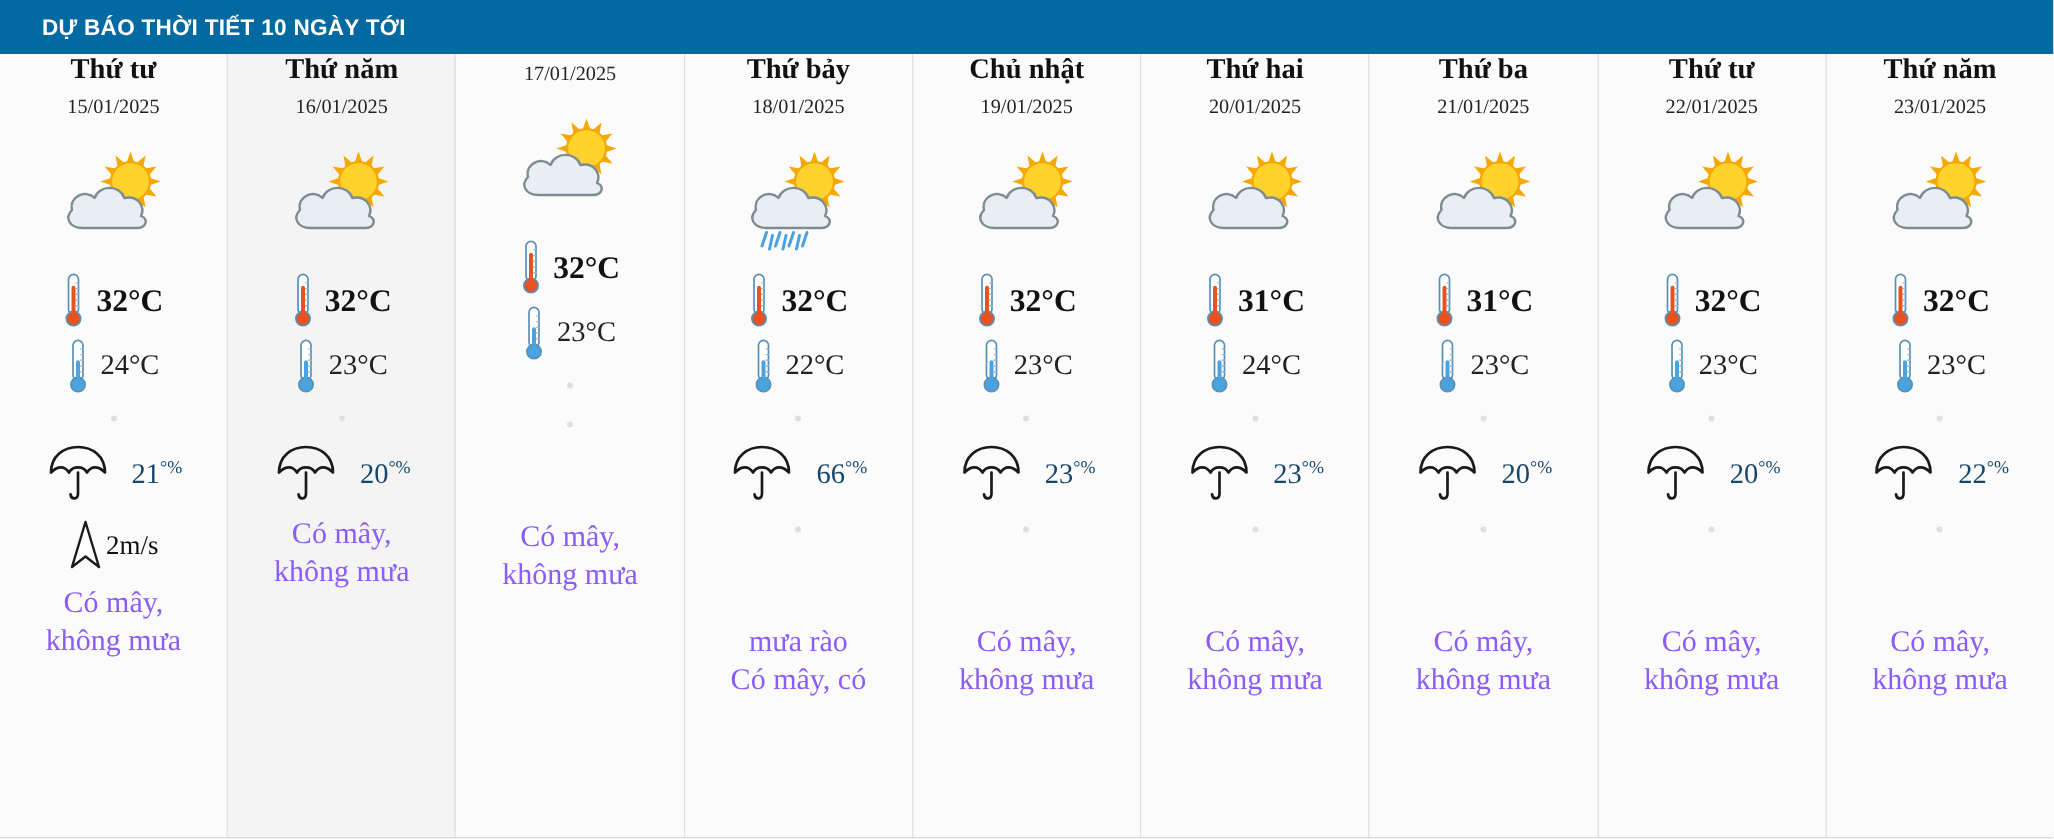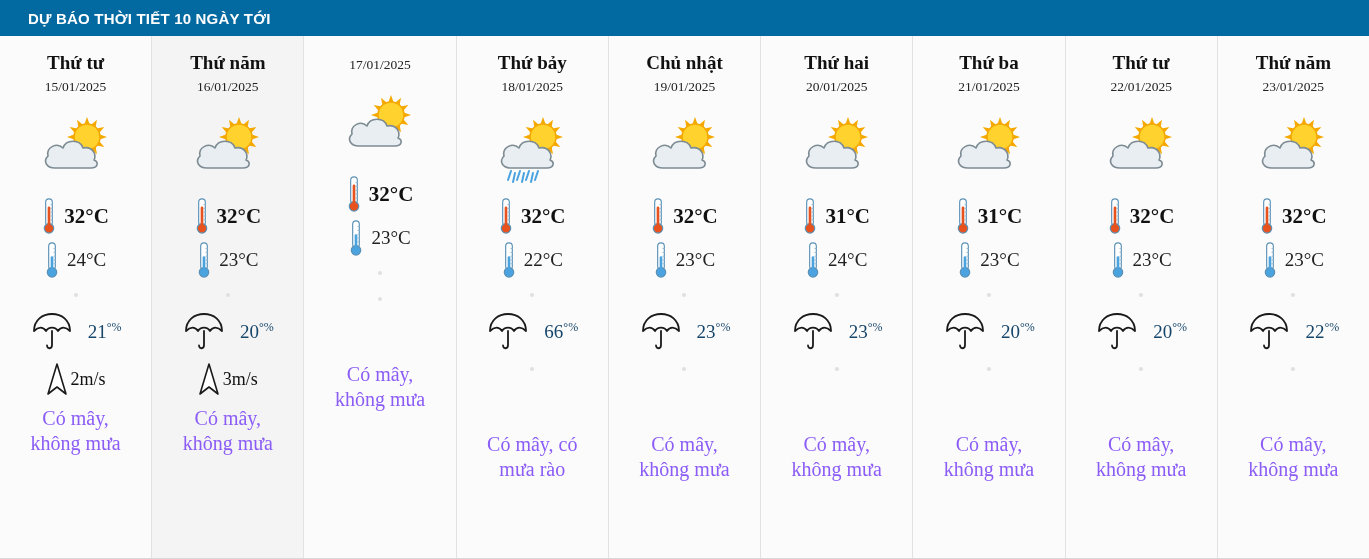--- a/index.html
+++ b/index.html
@@ -29,21 +29,20 @@
   }
   .strip {
     display: flex;
     height: 523px;
     background: #fafafa;
     border-bottom: 1px solid #d8d8d8;
   }
   .day {
     flex: 1 1 0;
     position: relative;
-    padding-top: 16px;
     text-align: center;
     border-right: 1px solid #e2e2e2;
     background: #fbfbfb;
   }
   .day:last-child { border-right: none; }
   .day.alt { background: #f4f4f4; }
   .dayname {
     font-size: 19px;
     font-weight: bold;
     color: #111;
@@ -273,26 +272,20 @@
         <div class="gap-dot">
           <i></i>
         </div>
         <div class="rain-row">
   <svg width="44" height="42" viewBox="0 0 44 42">
     <path d="M4 20 C4 9 12.5 3 22 3 C31.5 3 40 9 40 20 C35.5 15.5 31 15.5 28 20 C25.5 15.5 18.5 15.5 16 20 C13 15.5 8.5 15.5 4 20 Z" fill="none" stroke="#1a1a1a" stroke-width="1.8" stroke-linejoin="round"></path>
     <path d="M22 20 L22 34 C22 38 17.5 38.5 17 34.5" fill="none" stroke="#1a1a1a" stroke-width="1.8" stroke-linecap="round"></path>
   </svg>
           <span class="rain-val"><span>20</span><span class="deg">°%</span></span>
         </div>
-        <div class="wind-row">
-  <svg width="22" height="36" viewBox="0 0 22 36">
-    <path d="M11 3 L20 33 L11 26 L2 33 Z" fill="#ffffff" stroke="#1a1a1a" stroke-width="1.6" stroke-linejoin="round"></path>
-  </svg>
-          <span class="wind-val">3m/s</span>
-        </div>
         <div class="desc">
           <div>Có mây,</div>
           <div>không mưa</div>
         </div>
       </div>
       <div class="day">
         <div class="date">17/01/2025</div>
         <div class="icon-wrap">
   <svg width="86" height="72" viewBox="0 0 86 72">
     <g>
@@ -434,22 +427,22 @@
     <path d="M4 20 C4 9 12.5 3 22 3 C31.5 3 40 9 40 20 C35.5 15.5 31 15.5 28 20 C25.5 15.5 18.5 15.5 16 20 C13 15.5 8.5 15.5 4 20 Z" fill="none" stroke="#1a1a1a" stroke-width="1.8" stroke-linejoin="round"></path>
     <path d="M22 20 L22 34 C22 38 17.5 38.5 17 34.5" fill="none" stroke="#1a1a1a" stroke-width="1.8" stroke-linecap="round"></path>
   </svg>
           <span class="rain-val"><span>66</span><span class="deg">°%</span></span>
         </div>
         <div class="gap-dot">
           <i></i>
         </div>
         <div class="spacer-46"></div>
         <div class="desc">
+          <div>mưa rào</div>
           <div>Có mây, có</div>
-          <div>mưa rào</div>
         </div>
       </div>
       <div class="day">
         <div class="dayname">Chủ nhật</div>
         <div class="date">19/01/2025</div>
         <div class="icon-wrap">
   <svg width="86" height="72" viewBox="0 0 86 72">
     <g>
       <g fill="#f5a800">
         <polygon points="66.74086551193614,26.582701300335795 74,24 66.74086551193614,21.417298699664205"></polygon>

